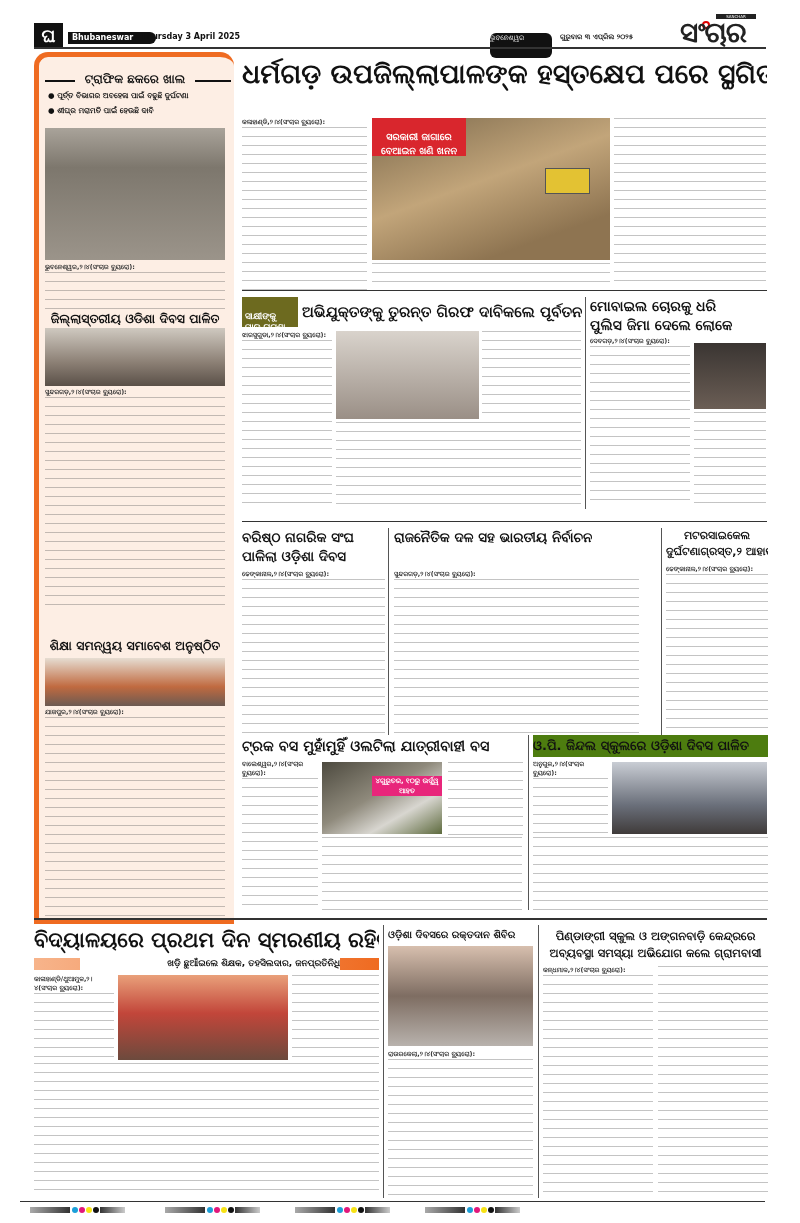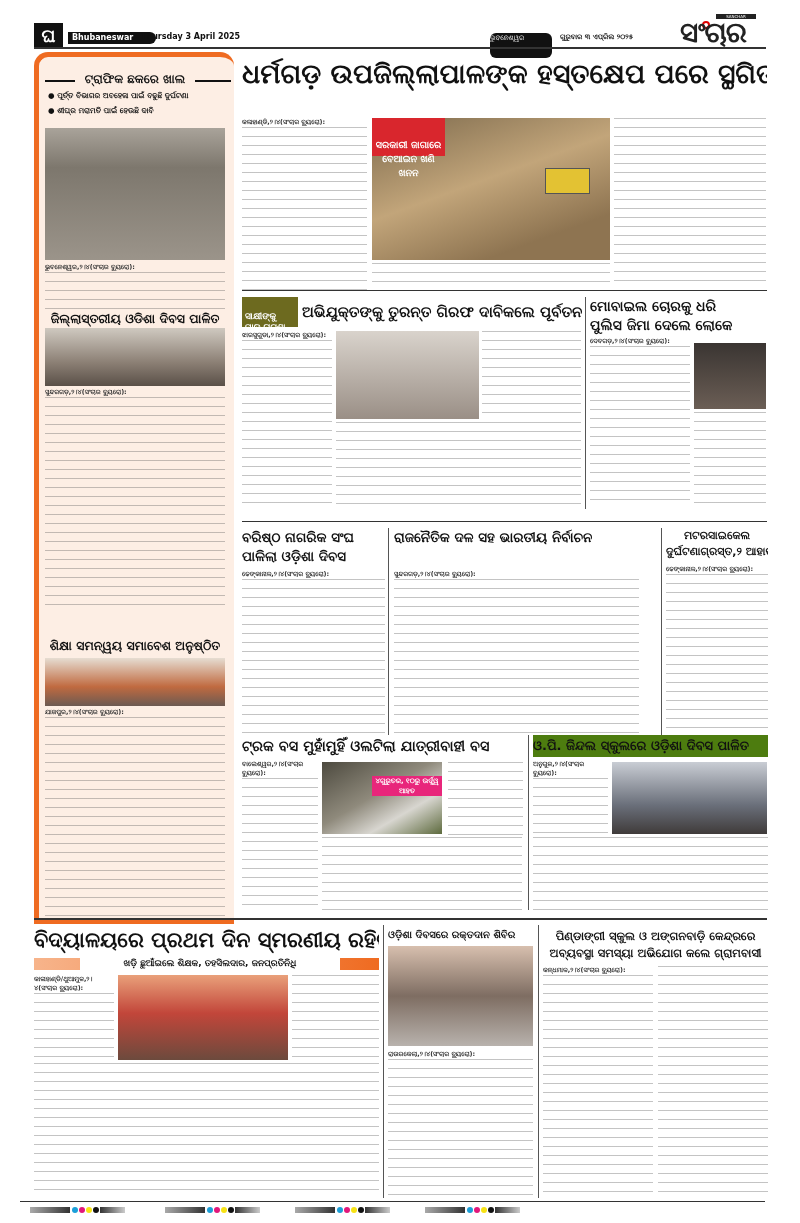--- a/index.html
+++ b/index.html
@@ -56,21 +56,21 @@
 <div class="abs txt" style="left:45px;top:388px;width:180px;height:225px;"><b>ସୁନ୍ଦରଗଡ଼,୨।୪(ସଂଚାର ବ୍ୟୁରୋ):</b><div class="fill-lines" style="height:218px;"></div></div>
 
 <div class="abs box-h" style="left:45px;top:638px;width:180px;font-size:12.5px;">ଶିକ୍ଷା ସମନ୍ୱୟ ସମାବେଶ ଅନୁଷ୍ଠିତ</div>
 <div class="abs photo" style="left:45px;top:658px;width:180px;height:48px;background:linear-gradient(180deg,#e6ddd2,#c06a40 60%,#6c5a52);"></div>
 <div class="abs txt" style="left:45px;top:708px;width:180px;height:210px;"><b>ଯାଜପୁର,୨।୪(ସଂଚାର ବ୍ୟୁରୋ):</b><div class="fill-lines" style="height:200px;"></div></div>
 
 <div class="abs h-big" style="left:242px;top:57px;width:525px;font-size:27px;line-height:34px;text-align:center;">ଧର୍ମଗଡ଼ ଉପଜିଲ୍ଲାପାଳଙ୍କ ହସ୍ତକ୍ଷେପ ପରେ ସ୍ଥଗିତ</div>
 <div class="abs txt" style="left:242px;top:118px;width:125px;height:172px;"><b>କଳାହାଣ୍ଡି,୨।୪(ସଂଚାର ବ୍ୟୁରୋ):</b><div class="fill-lines" style="height:164px;"></div></div>
 <div class="abs photo" style="left:372px;top:118px;width:238px;height:142px;background:linear-gradient(160deg,#7d6a4d,#c2a57a 45%,#8e7451 80%);"></div>
 <div class="abs" style="left:545px;top:168px;width:45px;height:26px;background:#e3c233;border:1px solid #555;"></div>
-<div class="abs tag-red" style="left:372px;top:118px;width:73px;height:38px;padding-top:20px;">
+<div class="abs tag-red" style="left:372px;top:118px;width:94px;height:38px;padding-top:12px;">
   <div>ସରକାରୀ ଜାଗାରେ</div>
   <div>ବେଆଇନ ଖଣି ଖନନ</div>
 </div>
 <div class="abs txt" style="left:372px;top:263px;width:238px;height:25px;">
     <div class="fill-lines" style="height:25px;"></div>
   </div>
 <div class="abs txt" style="left:614px;top:118px;width:152px;height:172px;">
     <div class="fill-lines" style="height:170px;"></div>
   </div>
 <div class="abs rule" style="left:242px;top:290px;width:525px;height:1px;"></div>
@@ -132,21 +132,21 @@
 <div class="abs h-big" style="left:533px;top:735px;width:235px;font-size:13px;line-height:22px;background:#4d7c0f;">ଓ.ପି. ଜିନ୍ଦଲ ସ୍କୁଲରେ ଓଡ଼ିଶା ଦିବସ ପାଳିତ</div>
 <div class="abs txt" style="left:533px;top:760px;width:75px;height:75px;"><b>ଅନୁଗୁଳ,୨।୪(ସଂଚାର ବ୍ୟୁରୋ):</b><div class="fill-lines" style="height:65px;"></div></div>
 <div class="abs photo" style="left:612px;top:762px;width:155px;height:72px;background:linear-gradient(180deg,#c9cdd4,#6a6f7a 60%,#3f3b3a);"></div>
 <div class="abs txt" style="left:533px;top:837px;width:235px;height:73px;">
     <div class="fill-lines" style="height:73px;"></div>
   </div>
 <div class="abs rule" style="left:34px;top:918px;width:733px;height:2px;"></div>
 
 <div class="abs h-big" style="left:34px;top:925px;width:345px;font-size:21px;line-height:30px;">ବିଦ୍ୟାଳୟରେ ପ୍ରଥମ ଦିନ ସ୍ମରଣୀୟ ରହିବ</div>
 <div class="abs orange-bar" style="left:34px;top:958px;width:345px;height:12px;"></div>
-<div class="abs" style="left:80px;top:956px;width:260px;height:15px;background:#fff;font-size:9px;font-weight:bold;text-align:center;line-height:15px;">ଖଡ଼ି ଛୁଆଁଇଲେ ଶିକ୍ଷକ, ତହସିଲଦାର, ଜନପ୍ରତିନିଧି</div>
+<div class="abs" style="left:80px;top:956px;width:260px;height:15px;background:#fff;font-size:9px;font-weight:bold;text-align:right;line-height:15px;">ଖଡ଼ି ଛୁଆଁଇଲେ ଶିକ୍ଷକ, ତହସିଲଦାର, ଜନପ୍ରତିନିଧି</div>
 <div class="abs txt" style="left:34px;top:975px;width:80px;height:90px;"><b>କାଳାହାଣ୍ଡି/ଥୁଆମୁଳ,୨।୪(ସଂଚାର ବ୍ୟୁରୋ):</b><div class="fill-lines" style="height:70px;"></div></div>
 <div class="abs photo" style="left:118px;top:975px;width:170px;height:85px;background:linear-gradient(180deg,#e9a07a,#c2463a 45%,#6c4a3d);"></div>
 <div class="abs txt" style="left:292px;top:975px;width:87px;height:85px;">
     <div class="fill-lines" style="height:85px;"></div>
   </div>
 <div class="abs txt" style="left:34px;top:1063px;width:345px;height:135px;">
     <div class="fill-lines" style="height:135px;"></div>
   </div>
 <div class="abs vrule" style="left:383px;top:925px;height:273px;"></div>
 <div class="abs h-big" style="left:388px;top:928px;width:145px;font-size:10px;line-height:14px;">ଓଡ଼ିଶା ଦିବସରେ ରକ୍ତଦାନ ଶିବିର</div>

